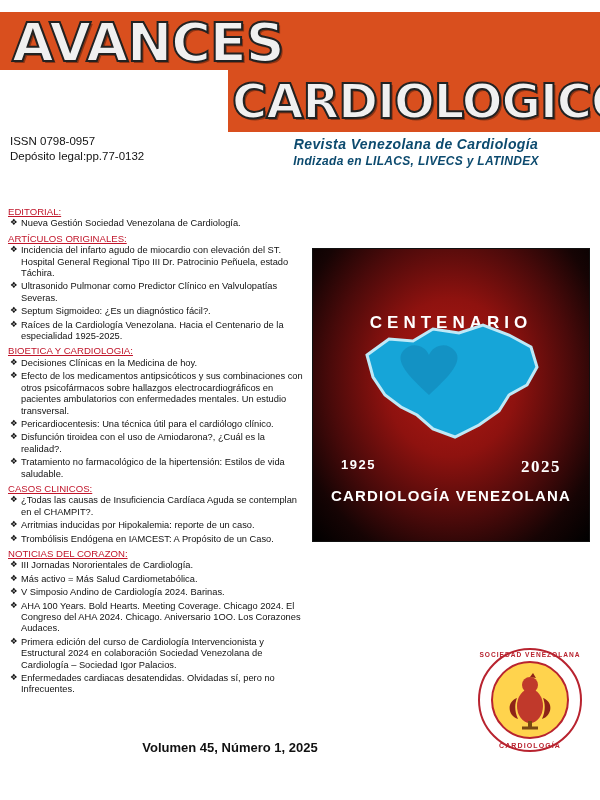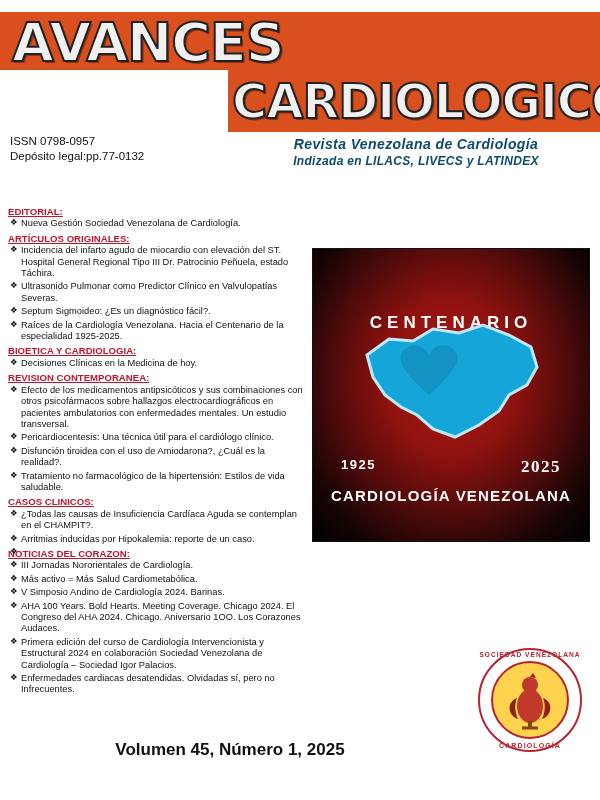--- a/index.html
+++ b/index.html
@@ -114,21 +114,21 @@
     position: absolute;
     left: 8px;
     top: 6px;
     width: 296px;
     font-size: 9.3px;
     color: #111;
     line-height: 11.4px;
   }
   .sec-head {
     color: #c0152a;
-    font-weight: bold;
+    font-weight: normal;
     font-size: 9.6px;
     text-decoration: underline;
     margin-top: 3px;
     margin-bottom: 1px;
   }
   .sec-head.first { margin-top: 0; }
   .entry {
     position: relative;
     padding-left: 13px;
     margin-bottom: 2px;
@@ -248,21 +248,21 @@
   .seal-text-bottom { bottom: 3px; font-size: 7px; letter-spacing: 1.1px; }
   .seal-text-mid { bottom: 13px; font-size: 5.4px; }
 
   
   .volume-line {
     position: absolute;
     left: 0;
     top: 540px;
     width: 460px;
     text-align: center;
-    font-size: 17px;
+    font-size: 13px;
     font-weight: bold;
     color: #111;
   }
 </style>
 </head>
 <body>
 
 <div class="masthead">
   <div class="orange-band-top"></div>
   <div class="orange-band-bottom"></div>
@@ -287,29 +287,28 @@
   <div class="toc" id="toc">
       <div class="sec-head first">EDITORIAL:</div>
       <div class="entry"><span class="bullet">❖</span><span>Nueva Gestión Sociedad Venezolana de Cardiología.</span></div>
       <div class="sec-head">ARTÍCULOS ORIGINALES:</div>
       <div class="entry"><span class="bullet">❖</span><span>Incidencia del infarto agudo de miocardio con elevación del ST. Hospital General Regional Tipo III Dr. Patrocinio Peñuela, estado Táchira.</span></div>
       <div class="entry"><span class="bullet">❖</span><span>Ultrasonido Pulmonar como Predictor Clínico en Valvulopatías Severas.</span></div>
       <div class="entry"><span class="bullet">❖</span><span>Septum Sigmoideo: ¿Es un diagnóstico fácil?.</span></div>
       <div class="entry"><span class="bullet">❖</span><span>Raíces de la Cardiología Venezolana.  Hacia el Centenario de la especialidad 1925-2025.</span></div>
       <div class="sec-head">BIOETICA Y CARDIOLOGIA:</div>
       <div class="entry"><span class="bullet">❖</span><span>Decisiones Clínicas en la Medicina de hoy.</span></div>
-      <div class="sec-head">REVISION CONTEMPORANEA:</div>
       <div class="entry"><span class="bullet">❖</span><span>Efecto de los medicamentos antipsicóticos y sus combinaciones con otros psicofármacos sobre hallazgos electrocardiográficos en pacientes ambulatorios con enfermedades mentales. Un estudio transversal.</span></div>
       <div class="entry"><span class="bullet">❖</span><span>Pericardiocentesis: Una técnica útil para el cardiólogo clínico.</span></div>
       <div class="entry"><span class="bullet">❖</span><span>Disfunción tiroidea con el uso de Amiodarona?, ¿Cuál es la realidad?.</span></div>
       <div class="entry"><span class="bullet">❖</span><span>Tratamiento no farmacológico de la hipertensión: Estilos de vida saludable.</span></div>
       <div class="sec-head">CASOS CLINICOS:</div>
       <div class="entry"><span class="bullet">❖</span><span>¿Todas las causas de Insuficiencia Cardíaca Aguda se contemplan en el CHAMPIT?.</span></div>
       <div class="entry"><span class="bullet">❖</span><span>Arritmias inducidas por Hipokalemia: reporte de un caso.</span></div>
-      <div class="entry"><span class="bullet">❖</span></div>
+      <div class="entry"><span class="bullet">❖</span><span>Trombólisis Endógena en IAMCEST: A Propósito de un Caso.</span></div>
       <div class="sec-head">NOTICIAS DEL CORAZON:</div>
       <div class="entry"><span class="bullet">❖</span><span>III Jornadas Nororientales de Cardiología.</span></div>
       <div class="entry"><span class="bullet">❖</span><span>Más activo = Más Salud Cardiometabólica.</span></div>
       <div class="entry"><span class="bullet">❖</span><span>V Simposio Andino de Cardiología 2024. Barinas.</span></div>
       <div class="entry"><span class="bullet">❖</span><span>AHA 100 Years. Bold Hearts. Meeting Coverage. Chicago 2024.  El Congreso del AHA 2024. Chicago. Aniversario 1OO. Los Corazones Audaces.</span></div>
       <div class="entry"><span class="bullet">❖</span><span>Primera edición del curso de Cardiología Intervencionista y Estructural 2024 en colaboración Sociedad Venezolana de Cardiología – Sociedad Igor Palacios.</span></div>
       <div class="entry"><span class="bullet">❖</span><span>Enfermedades cardiacas desatendidas. Olvidadas sí, pero no Infrecuentes.</span></div>
     </div>
 
   <div class="cover-art">

